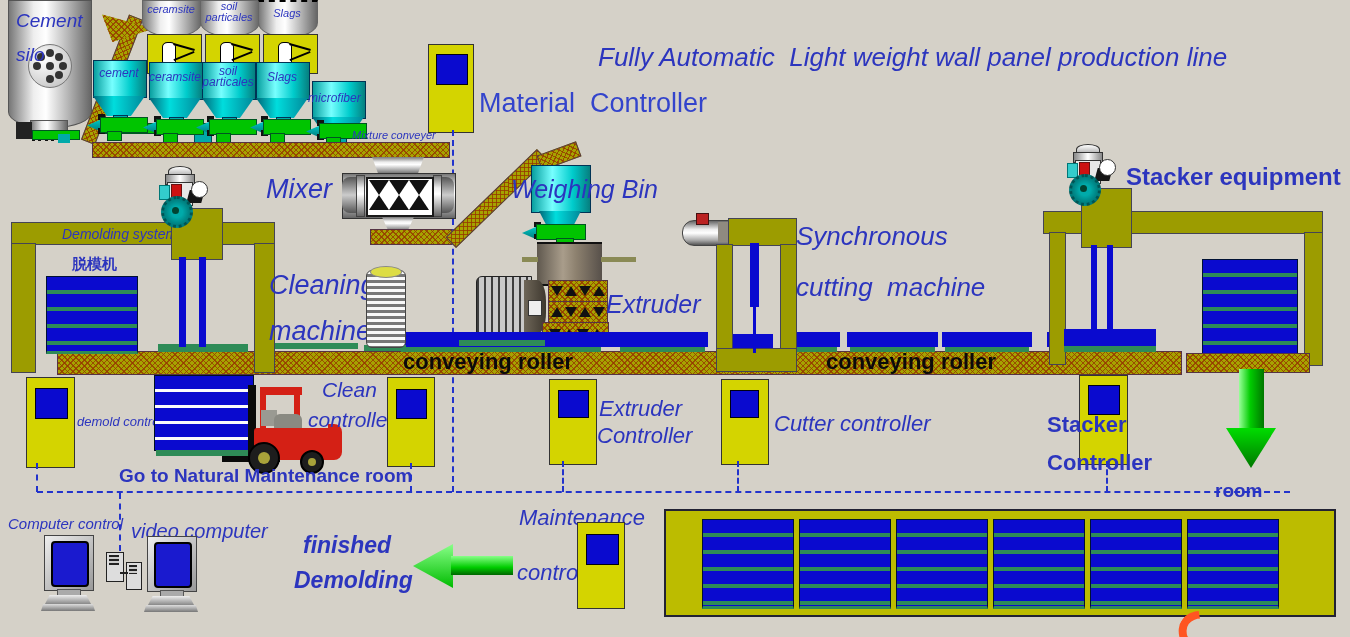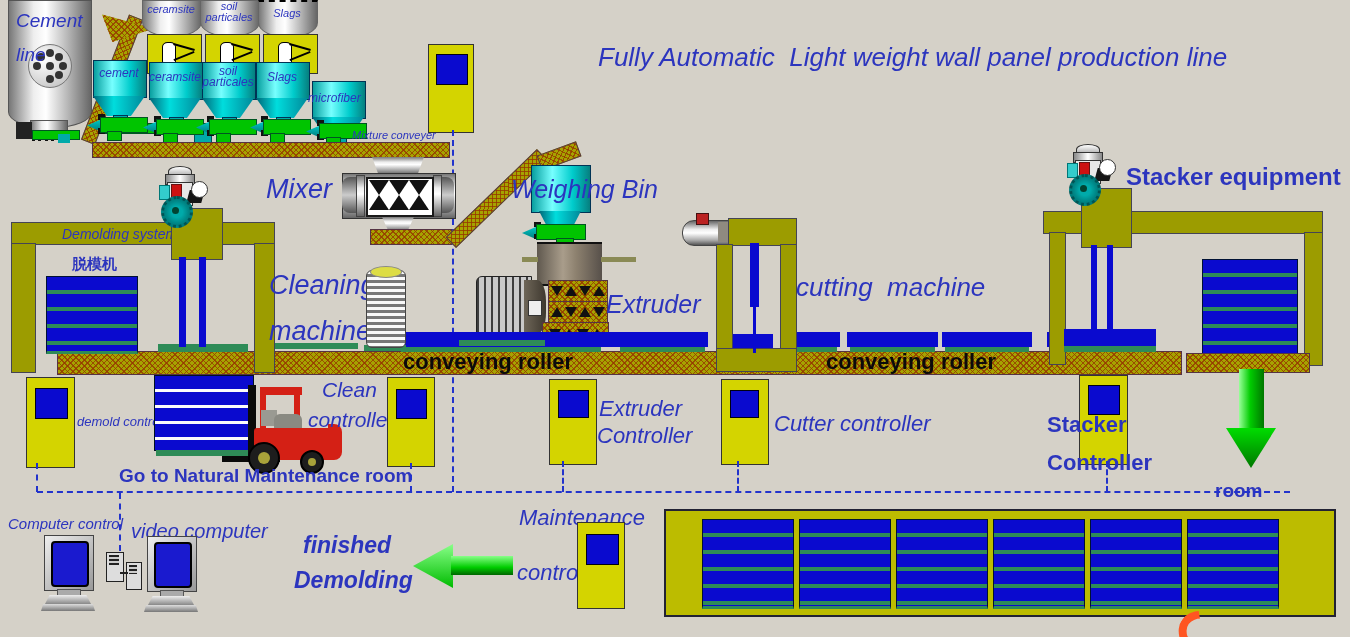--- a/index.html
+++ b/index.html
@@ -42,21 +42,21 @@
 
 <div id="canvas">
 
   <span class="abs lbl" style="left:598px;top:42px;font-size:26px;">Fully Automatic  Light weight wall panel production line</span>
 
   <div class="abs silver-v" style="left:8px;top:0;width:82px;height:126px;border:1px solid #555;border-radius:0 0 38px 38px / 0 0 16px 16px;"></div>
   <div class="abs" style="left:28px;top:44px;width:42px;height:42px;border-radius:50%;background:radial-gradient(circle at 35% 35%,#fff,#b9b9b9);border:1px solid #777;">
     <div class="abs" style="left:17px;top:17px;width:8px;height:8px;border-radius:50%;background:#333;box-shadow:0 -13px #333,0 13px #333,-13px 0 #333,13px 0 #333,-9px -9px #333,9px -9px #333,9px 9px #333;"></div>
   </div>
   <span class="abs lbl" style="left:16px;top:10px;font-size:19px;">Cement</span>
-  <span class="abs lbl" style="left:16px;top:44px;font-size:19px;">line</span>
+  <span class="abs lbl" style="left:16px;top:44px;font-size:19px;">silo</span>
   <div class="abs silver-v" style="left:30px;top:120px;width:36px;height:14px;border:1px solid #555;"></div>
   <div class="abs" style="left:32px;top:133px;width:34px;height:8px;background:repeating-linear-gradient(90deg,#111 0 3px,transparent 3px 6.5px);"></div>
   <div class="abs" style="left:16px;top:122px;width:16px;height:17px;background:#222;"></div>
   <div class="abs grn" style="left:32px;top:130px;width:46px;height:8px;"></div>
   <div class="abs grn" style="left:94px;top:123px;width:118px;height:9px;"></div>
   <div class="abs" style="left:194px;top:128px;width:16px;height:13px;background:#0AA;border:1px solid #055;"></div>
   <div class="abs" style="left:58px;top:134px;width:12px;height:9px;background:#0AA;"></div>
 
   <div class="abs hatch" style="left:95px;top:130px;width:132px;height:13px;transform:rotate(-69deg);transform-origin:0 100%;"></div>
   <div class="abs hatch" style="left:102px;top:12px;width:52px;height:30px;clip-path:polygon(0 8%,100% 55%,20% 100%);border:none;"></div>
@@ -150,20 +150,21 @@
     <div class="abs grn" style="left:13px;top:1px;width:46px;height:14px;"></div>
     <div class="abs grn" style="left:20px;top:15px;width:13px;height:8px;"></div>
   </div>
 
   <span class="abs lbl" style="left:352px;top:129px;font-size:11px;">Mixture conveyer</span>
   <div class="abs hatch" style="left:92px;top:142px;width:356px;height:14px;"></div>
 
   <div class="abs ybox" style="left:428px;top:44px;width:44px;height:87px;">
     <div class="abs bsq" style="left:7px;top:9px;width:30px;height:29px;"></div>
   </div>
+  <span class="abs" style="left:479px;top:88px;font-size:27px;color:#3344CC;white-space:pre;">Material  Controller</span>
   <div class="abs dashV" style="left:452px;top:130px;height:362px;"></div>
 
   <span class="abs lbl" style="left:266px;top:174px;font-size:27px;">Mixer</span>
   <div class="abs" style="left:342px;top:157px;width:112px;height:76px;">
     <div class="abs silver-h" style="left:30px;top:0;width:52px;height:17px;clip-path:polygon(12% 100%,88% 100%,100% 0,0 0);"></div>
     <div class="abs silver-h" style="left:0;top:16px;width:112px;height:44px;border:1px solid #333;"></div>
     <div class="abs" style="left:0;top:20px;width:16px;height:36px;background:linear-gradient(180deg,#555,#ccc,#555);border-radius:8px 0 0 8px;"></div>
     <div class="abs" style="left:96px;top:20px;width:16px;height:36px;background:linear-gradient(180deg,#555,#ccc,#555);border-radius:0 8px 8px 0;"></div>
     <div class="abs silver-h" style="left:14px;top:18px;width:7px;height:40px;border:1px solid #444;"></div>
     <div class="abs silver-h" style="left:91px;top:18px;width:7px;height:40px;border:1px solid #444;"></div>
@@ -270,20 +271,21 @@
 
   <div class="abs" style="left:682px;top:220px;width:48px;height:24px;background:linear-gradient(180deg,#666,#eee 35%,#fff 50%,#aaa 80%,#555);border:1px solid #444;border-radius:12px 0 0 12px;"></div>
   <div class="abs" style="left:718px;top:222px;width:12px;height:20px;background:#8f8a80;"></div>
   <div class="abs" style="left:696px;top:213px;width:11px;height:10px;background:#B22;border:1px solid #411;"></div>
   <div class="abs olive" style="left:728px;top:218px;width:67px;height:26px;"></div>
   <div class="abs olive" style="left:716px;top:244px;width:15px;height:106px;"></div>
   <div class="abs olive" style="left:780px;top:244px;width:15px;height:108px;"></div>
   <div class="abs olive" style="left:716px;top:348px;width:79px;height:22px;"></div>
   <div class="abs blue" style="left:750px;top:243px;width:9px;height:64px;"></div>
   <div class="abs blue" style="left:753px;top:307px;width:3px;height:46px;"></div>
+  <span class="abs lbl" style="left:796px;top:221px;font-size:26px;">Synchronous</span>
   <span class="abs lblb" style="left:1126px;top:163px;font-size:24px;">Stacker equipment</span>
 
   <span class="abs lbl" style="left:796px;top:272px;font-size:26px;">cutting  machine</span>
   <div class="abs olive" style="left:1043px;top:211px;width:278px;height:21px;"></div>
   <div class="abs olive" style="left:1049px;top:232px;width:15px;height:131px;"></div>
   <div class="abs olive" style="left:1304px;top:232px;width:17px;height:132px;"></div>
   <div class="abs olive" style="left:1081px;top:188px;width:49px;height:58px;"></div>
   <div class="abs blue" style="left:1091px;top:245px;width:6px;height:86px;"></div>
   <div class="abs blue" style="left:1107px;top:245px;width:6px;height:86px;"></div>
   <div class="abs" style="left:1066px;top:144px;width:46px;height:58px;">

